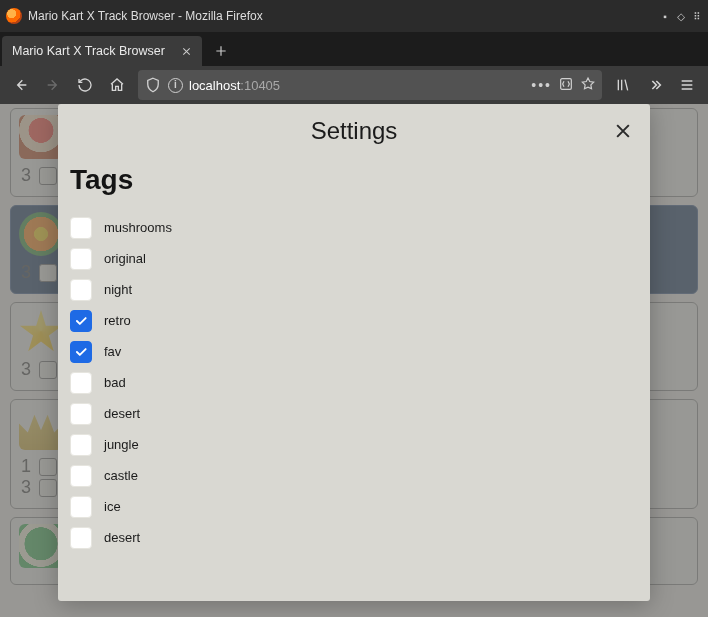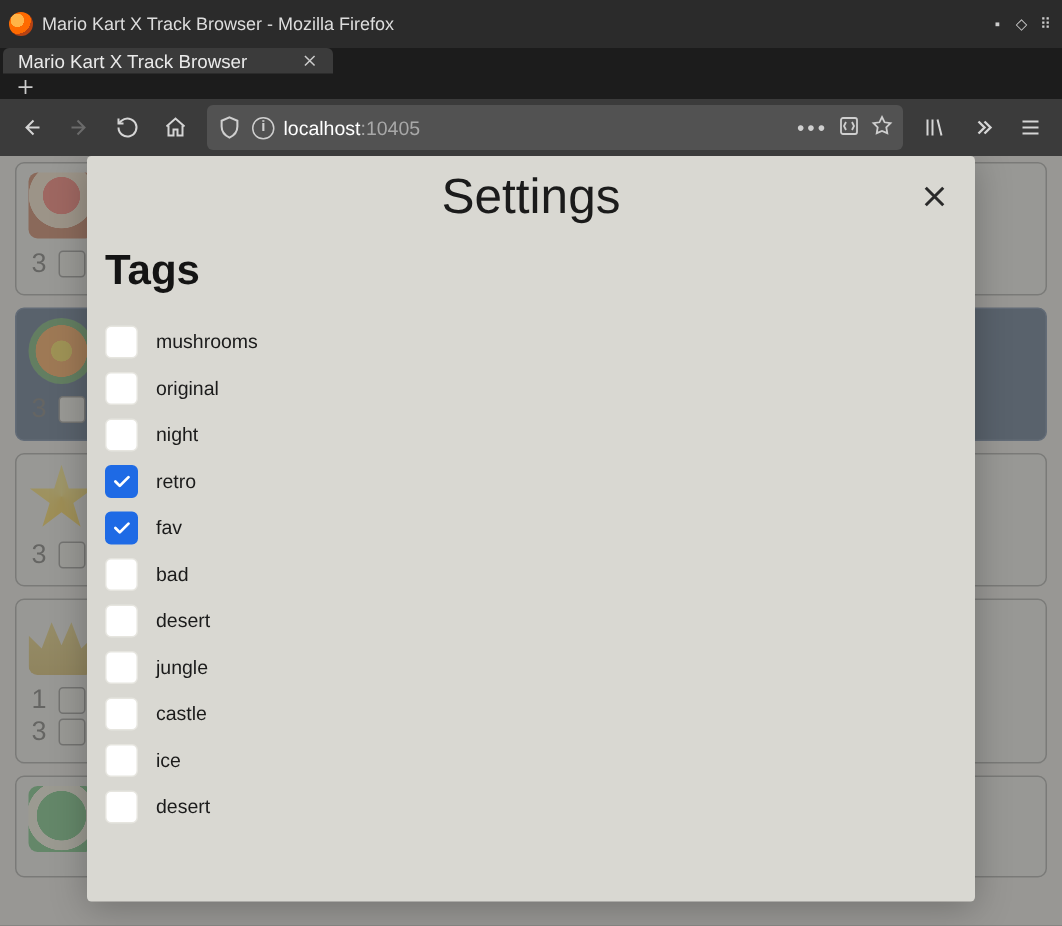--- a/index.html
+++ b/index.html
@@ -12,21 +12,21 @@
   .titlebar .ff-logo {
     width:16px; height:16px; border-radius:50%;
     background: radial-gradient(circle at 35% 35%, #ffb347 0 30%, #ff6a00 31% 60%, #b84312 61% 100%);
     margin-right:6px;
   }
   .titlebar .win-title { flex:1; }
   .titlebar .win-ctrl { display:flex; gap:6px; align-items:center; }
   .titlebar .win-btn { width:10px; height:10px; display:flex; align-items:center; justify-content:center; color:#ccc; font-size:10px; }
   
   .tabstrip {
-    height: 34px; background:#1c1c1c; display:flex; padding-left:2px;flex-direction:column;
+    height: 34px; background:#1c1c1c; display:flex; align-items:flex-end; padding-left:2px;
   }
   .tab {
     height:30px; min-width:200px; max-width:220px; background:#3b3b3b; color:#eaeaea;
     border-top-left-radius:4px; border-top-right-radius:4px;
     display:flex; align-items:center; padding:0 8px 0 10px; font-size:12.5px;
     margin-right:4px; position:relative;
   }
   .tab .tab-title { flex:1; white-space:nowrap; overflow:hidden; text-overflow:ellipsis; }
   .tab .tab-close { width:16px; height:16px; display:flex; align-items:center; justify-content:center; color:#ccc; }
   .tab .tab-close svg { width:11px; height:11px; }
@@ -82,21 +82,21 @@
   .overlay { position:absolute; inset:0; background:rgba(120,120,118,0.72); }
   .modal {
     position:absolute; left:58px; right:58px; top:0; bottom:24px;
     background:#d9d8d2; border-radius:3px; box-shadow:0 4px 24px rgba(0,0,0,0.25);
     display:flex; flex-direction:column;
   }
   .modal-header {
     height:54px; display:flex; align-items:center; justify-content:center; position:relative;
     color:#1b1b1b;
   }
-  .modal-title { font-size:33px; font-weight:500; }
+  .modal-title { font-size:24px; font-weight:500; }
   .modal-close { position:absolute; right:14px; top:14px; width:26px; height:26px; display:flex; align-items:center; justify-content:center; color:#2a2a2a;}
   .modal-close svg { width:20px; height:20px; }
   .modal-body { flex:1; overflow-y:auto; padding:0 20px 8px 12px; }
   .modal-body::-webkit-scrollbar { width:8px; }
   .modal-body::-webkit-scrollbar-thumb { background:#aeaea8; border-radius:4px; }
   .modal-body::-webkit-scrollbar-track { background:transparent; }
   .section-title { font-size:28px; font-weight:800; color:#141414; margin:6px 0 16px 0; }
   .tag-row { display:flex; align-items:center; gap:12px; height:31px; }
   .chk {
     width:22px; height:22px; border-radius:4px; background:#fff;

